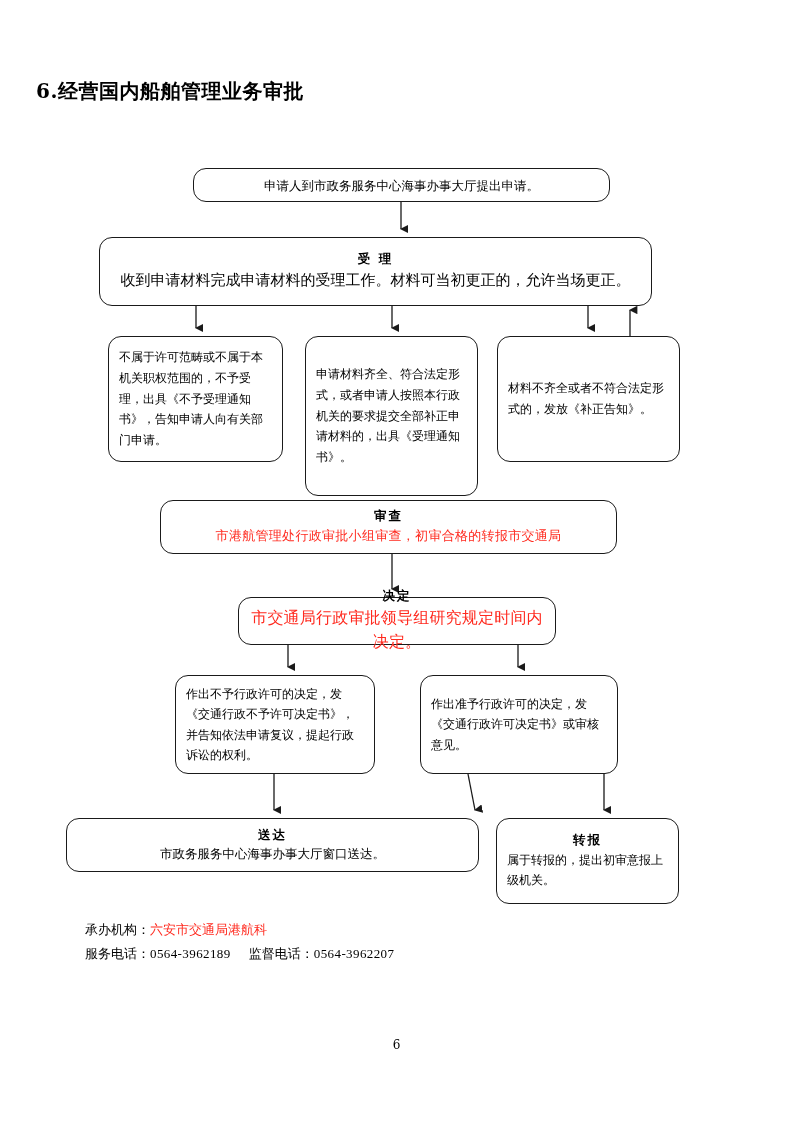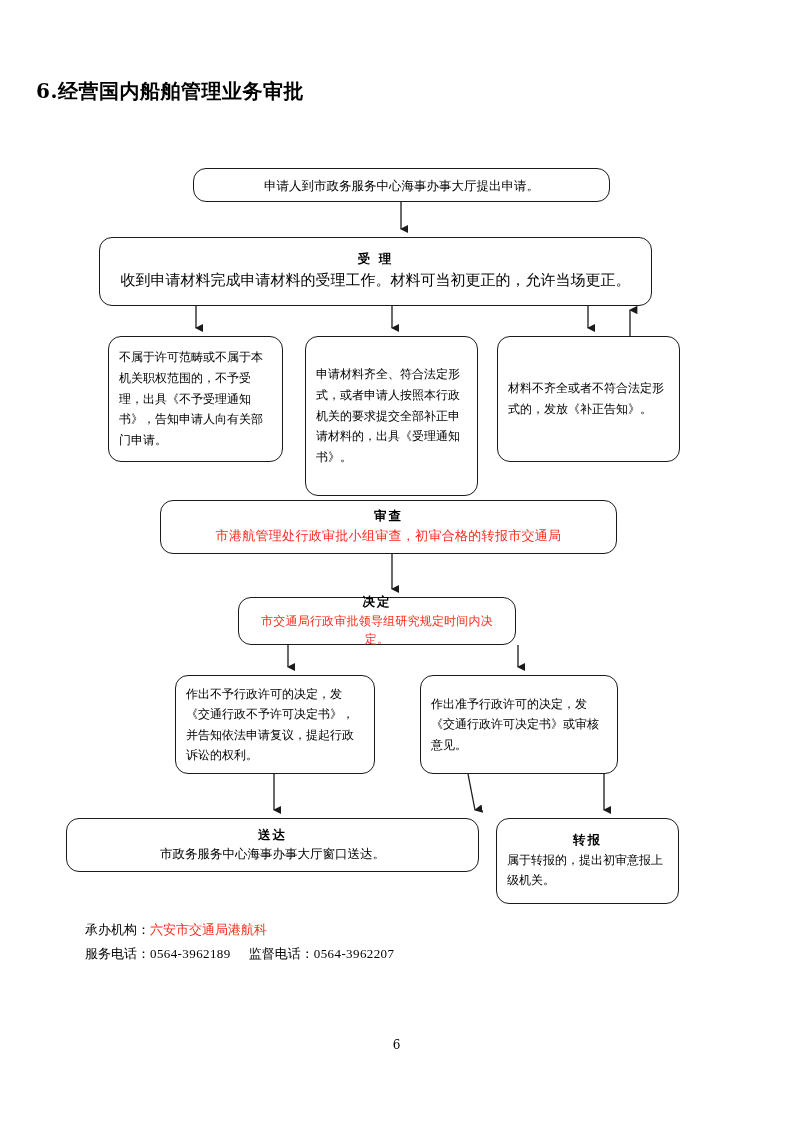--- a/index.html
+++ b/index.html
@@ -79,22 +79,22 @@
 
   #n-complete{ left: 305px; top: 336px; width: 173px; height: 160px; }
   #n-complete .bd { line-height: 1.72; }
 
   #n-fix     { left: 497px; top: 336px; width: 183px; height: 126px; }
   #n-fix .bd { line-height: 1.72; }
 
   #n-review  { left: 160px; top: 500px; width: 457px; height: 54px; }
   #n-review .bd { font-size: 13px; letter-spacing: 0.3px; }
 
-  #n-decide  { left: 238px; top: 597px; width: 278px; height: 48px; }
-  #n-decide .bd { font-size: 12px; letter-spacing: 0.2px; }
+  #n-decide  { left: 238px; top: 597px; width: 318px; height: 48px; }
+  #n-decide .bd { font-size: 16px; letter-spacing: 0.2px; }
 
   #n-deny    { left: 175px; top: 675px; width: 200px; height: 99px; }
   #n-deny .bd { line-height: 1.7; }
 
   #n-grant   { left: 420px; top: 675px; width: 198px; height: 99px; }
   #n-grant .bd { line-height: 1.7; }
 
   #n-deliver { left: 66px;  top: 818px; width: 413px; height: 54px; }
   #n-deliver .bd { font-size: 12.5px; }
 

